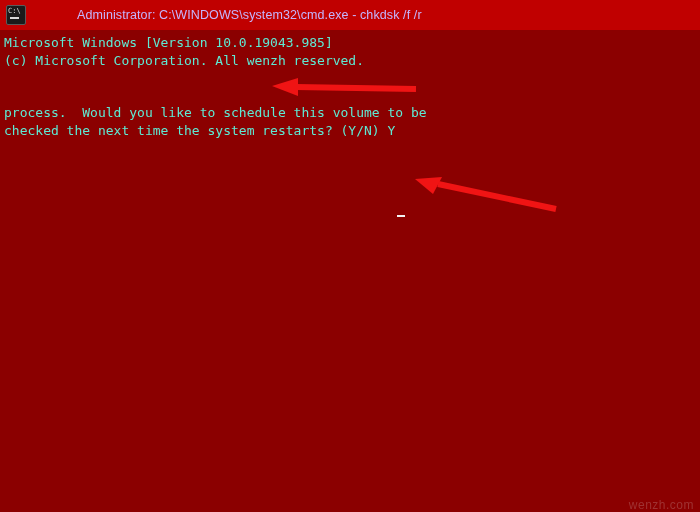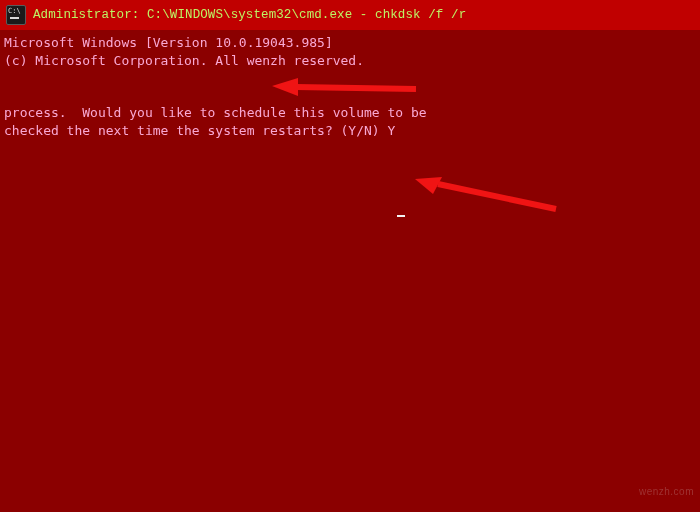--- a/index.html
+++ b/index.html
@@ -60,42 +60,43 @@
   #titlebar-icon::after {
     content: "";
     position: absolute;
     left: 3px;
     top: 11px;
     width: 9px;
     height: 2px;
     background: #d8d8d8;
   }
   #titlebar-text {
-    font-family: Liberation Mono, monospace;
+    font-family: Liberation Sans, sans-serif;
     font-size: 12.5px;
-    color: #bef264;
+    color: #c4b5fd;
     white-space: nowrap;
     letter-spacing: 0.1px;
+    margin-left: 44px;
   }
   
   #console {
     position: absolute;
     left: 0;
     top: 30px;
     width: 700px;
     height: 482px;
     background: #8b0000;
     box-sizing: border-box;
     padding: 4px 0 0 4px;
   }
   .line {
     font-family: "DejaVu Sans Mono", monospace;
     font-size: 13px;
     line-height: 17.5px;
-    color: #f9a8d4;
+    color: #5eead4;
     white-space: pre;
     height: 17.5px;
   }
   .line.blank {
     color: transparent;
   }
   #cursor-caret {
     position: absolute;
     left: 397px;
     top: 185px;
@@ -105,23 +106,23 @@
   }
   
   .arrow {
     position: absolute;
     pointer-events: none;
   }
   
   #watermark {
     position: absolute;
     right: 6px;
-    bottom: 15px;
+    bottom: 0;
     font-family: "Liberation Sans", sans-serif;
-    font-size: 10px;
+    font-size: 12px;
     color: #a33b3b;
     letter-spacing: 0.5px;
     opacity: 0.85;
   }
 </style>
 </head>
 <body>
 
 <div id="screen">
 

